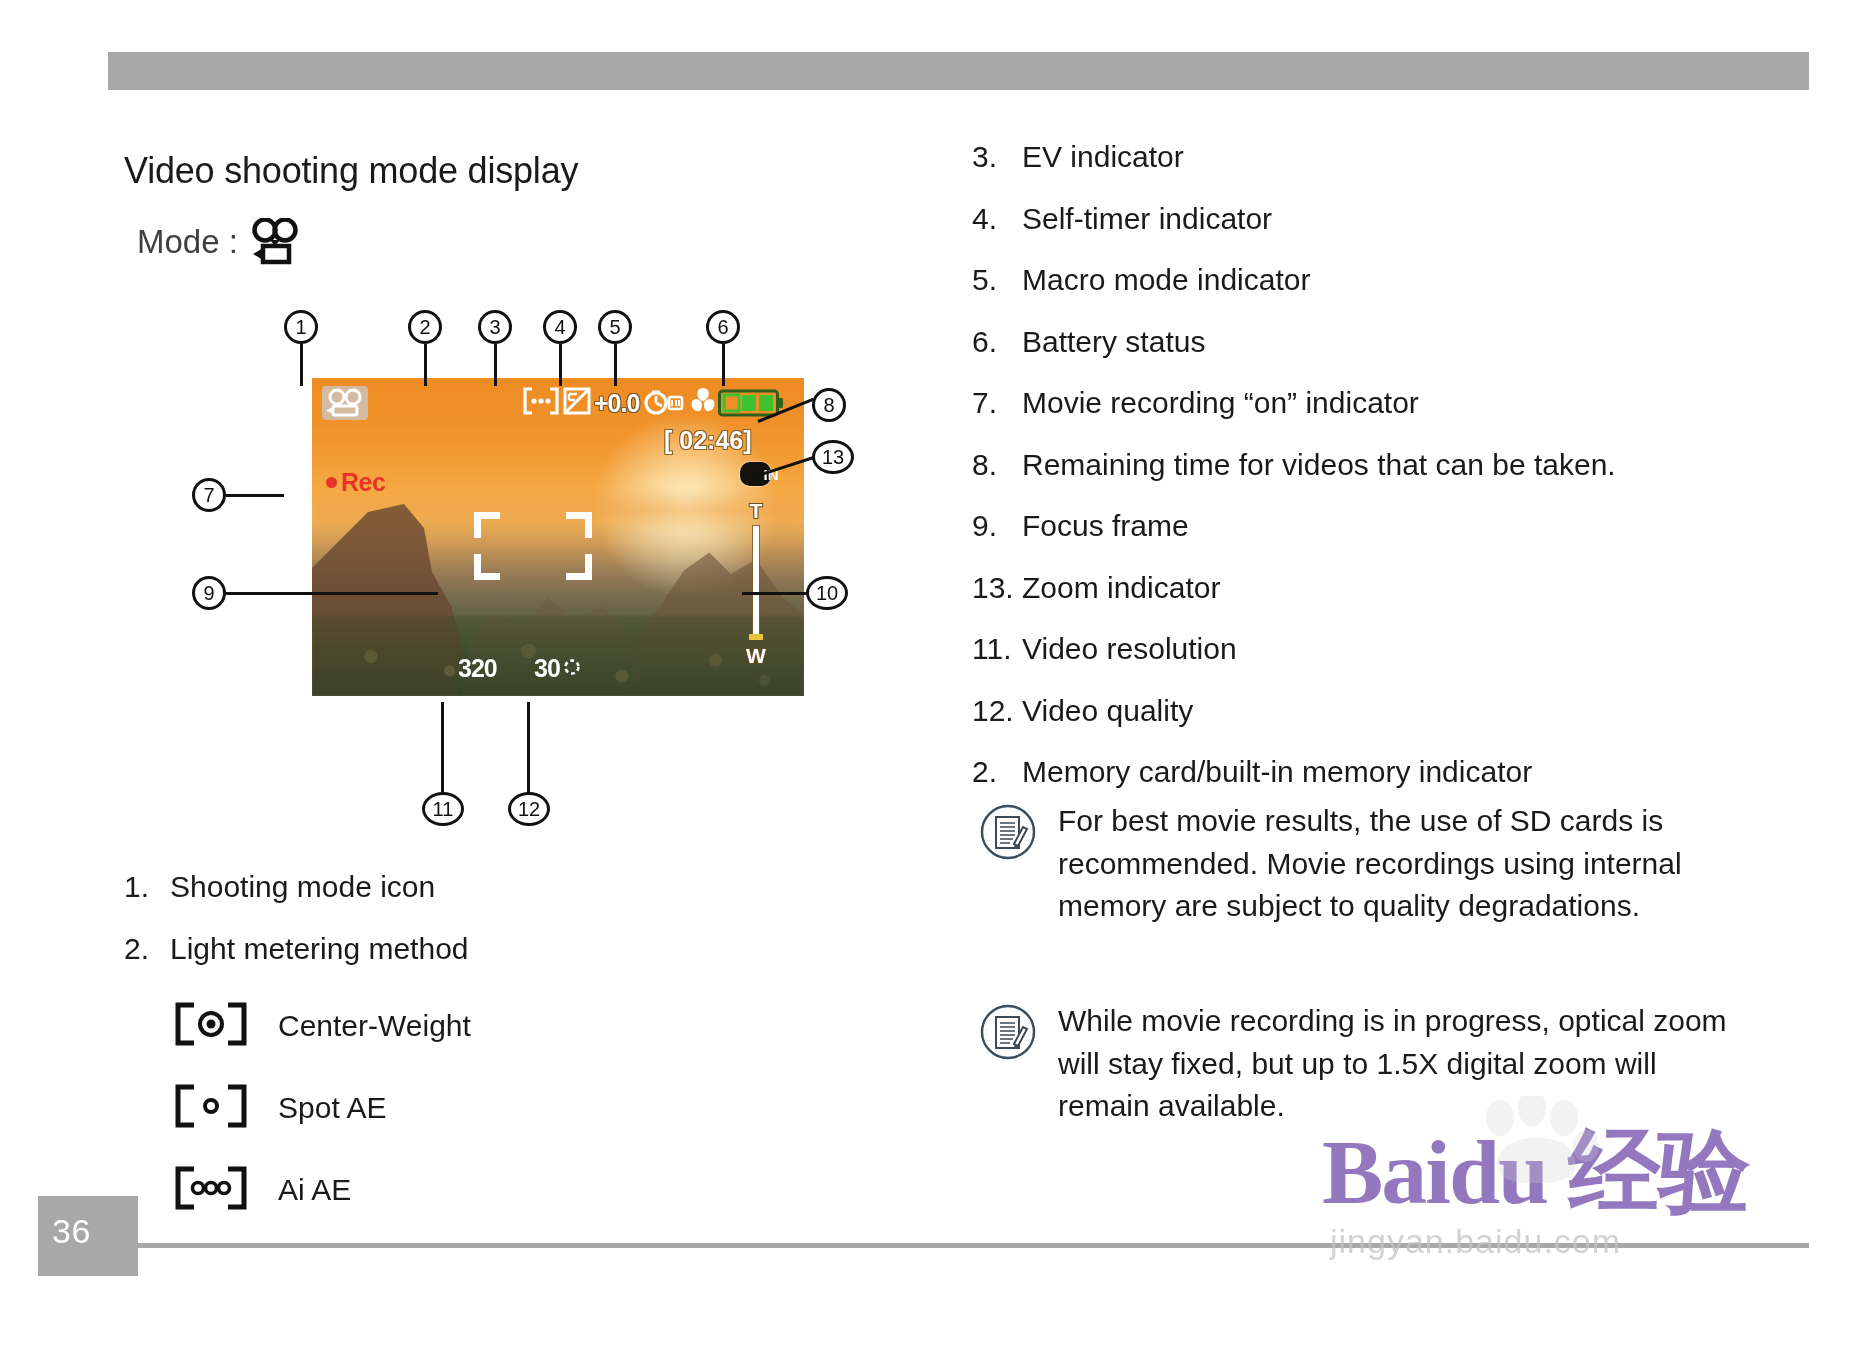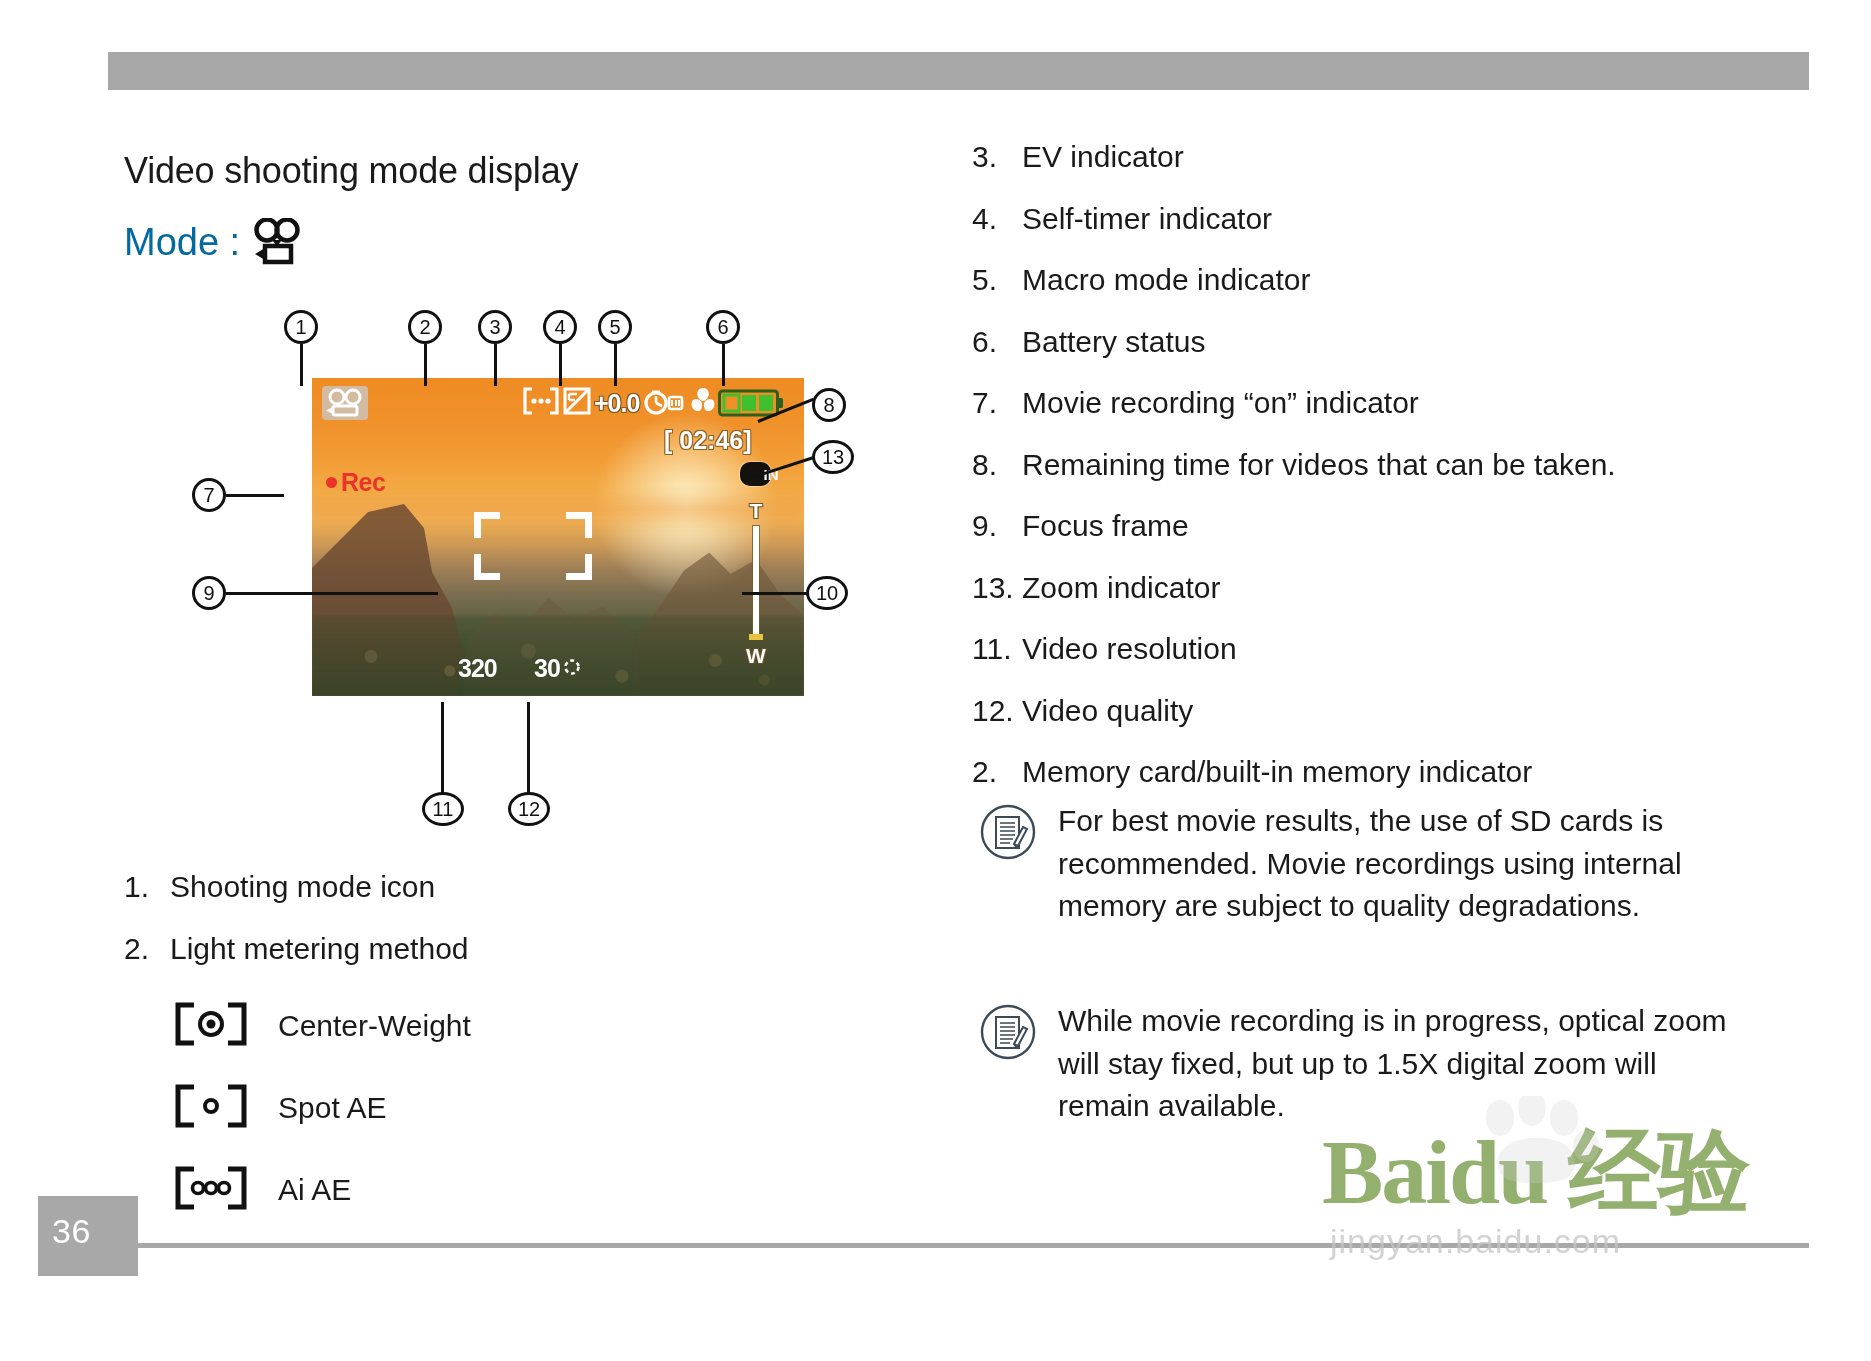--- a/index.html
+++ b/index.html
@@ -32,21 +32,21 @@
 
   
   .heading {
     position:absolute; left:124px; top:150px;
     font-size:36px; color:#1a1a1a; letter-spacing:-0.2px; font-weight:400;
   }
   .mode-row {
     position:absolute; left:124px; top:218px;
     display:flex; align-items:center; gap:10px;
   }
-  .mode-label { font-size:38px; color:#0369a1; }
+  .mode-label { font-size:33px; color:#404040;margin-left:13px; }
   .movie-cam-svg { display:block; }
 
   
   .lcd-wrap { position:absolute; left:264px; top:378px; width:492px; height:318px;margin-left:48px; }
   .lcd {
     position:absolute; left:0; top:0; width:492px; height:318px;
     overflow:hidden;
     background:
       radial-gradient(circle at 76% 40%, rgba(255,250,215,0.95) 0%, rgba(255,225,130,0.0) 22%),
       linear-gradient(180deg,
@@ -197,21 +197,21 @@
   
   .note { position:absolute; display:flex; gap:22px; width:760px; }
   .note-1 { left:980px; top:800px; }
   .note-2 { left:980px; top:1000px; }
   .note-icon { flex:none; margin-top:4px; }
   .note-text { font-size:30px; color:#1a1a1a; line-height:1.42; }
 
   
   .wm {
     position:absolute; left:1322px; top:1110px;
-    font-size:92px; font-weight:700; color:#4d7c0f; opacity:0.6;
+    font-size:92px; font-weight:700; color:#4c1d95; opacity:0.6;
     letter-spacing:-2px; white-space:nowrap; pointer-events:none;
     font-family:"Liberation Serif", serif;
   }
   .wm-sub {
     position:absolute; left:1330px; top:1222px;
     font-size:34px; color:#c4c4c4; opacity:0.75; letter-spacing:1px;
     white-space:nowrap; pointer-events:none;
   }
   .wm-paw {
     position:absolute; left:1470px; top:1096px; opacity:0.5; pointer-events:none;

